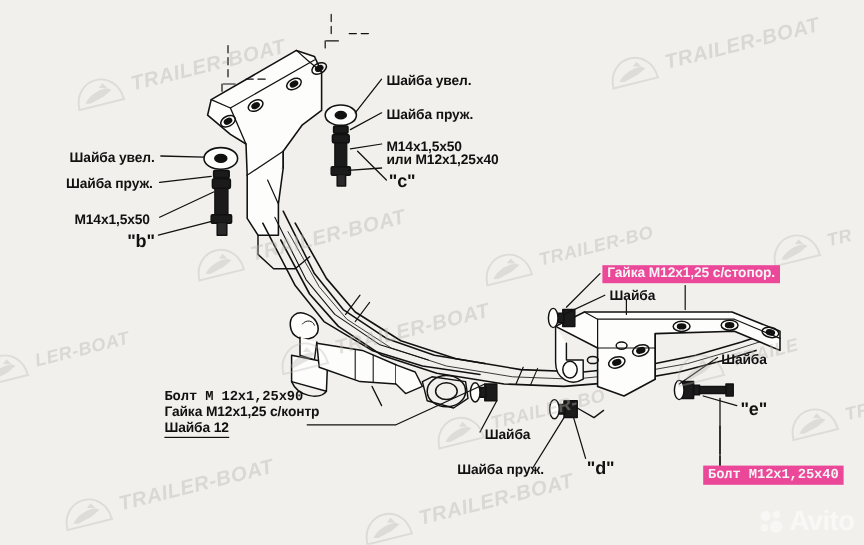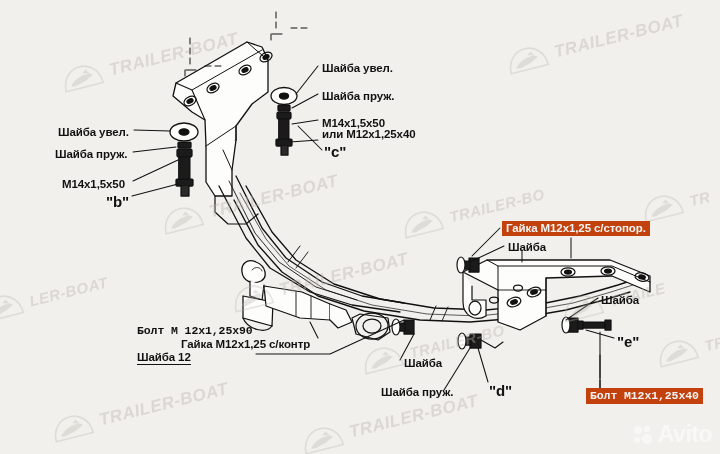--- a/index.html
+++ b/index.html
@@ -40,21 +40,21 @@
     font-family:"Liberation Sans", sans-serif;
     font-size:11.5px;
     font-weight:bold;
     color:#111;
     white-space:nowrap;
     line-height:12.5px;
     letter-spacing:-0.1px;
   }
   .lbl.q{font-size:15px;font-weight:bold;}
   .hl{
-    background:#c2410c;color:#f4f4f4;
+    background:#ec4899;color:#f4f4f4;
     padding:1px 4px 2px 4px;
     font-weight:bold;
   }
   .underline{border-bottom:1.3px solid #111;padding-bottom:1px;}
 
   
   .avito{
     position:absolute;right:8px;bottom:6px;z-index:10;
     display:flex;align-items:center;gap:4px;opacity:.55;
   }
@@ -338,21 +338,21 @@
       <div class="lbl" style="left: 322px; top: 90px;">Шайба пруж.</div>
       <div class="lbl" style="left: 322px; top: 117px;">M14x1,5x50</div>
       <div class="lbl" style="left: 322px; top: 128px;">или M12x1,25x40</div>
       <div class="lbl q" style="left: 324px; top: 146px;">"с"</div>
       <div class="lbl" style="left: 502px; top: 222px;"><span class="hl">Гайка М12х1,25 с/стопор.</span></div>
       <div class="lbl" style="left: 508px; top: 241px;">Шайба</div>
       <div class="lbl" style="left: 601px; top: 294px;">Шайба</div>
       <div class="lbl q" style="left: 617px; top: 336px;">"e"</div>
       <div class="lbl" style="left: 586px; top: 390px; font-family: Liberation Mono, monospace;"><span class="hl">Болт М12х1,25х40</span></div>
       <div class="lbl" style="left: 137px; top: 325px; font-family: Liberation Mono, monospace;">Болт М 12x1,25x90</div>
-      <div class="lbl" style="left: 137px; top: 338px; margin-left: 44px;">Гайка М12х1,25 с/контр</div>
+      <div class="lbl" style="left: 137px; top: 338px;">Гайка М12х1,25 с/контр</div>
       <div class="lbl" style="left: 137px; top: 351px; text-align: center;"><span class="underline">Шайба 12</span></div>
       <div class="lbl" style="left: 404px; top: 357px;">Шайба</div>
       <div class="lbl" style="left: 381px; top: 386px;">Шайба пруж.</div>
       <div class="lbl q" style="left: 489px; top: 385px;">"d"</div>
     </div>
 
   <div class="avito">
     <svg width="22" height="22" viewBox="0 0 22 22">
       <circle cx="6" cy="6" r="4.1" fill="#ffffff" opacity=".85"></circle>
       <circle cx="15" cy="5" r="3.1" fill="#ffffff" opacity=".85"></circle>

